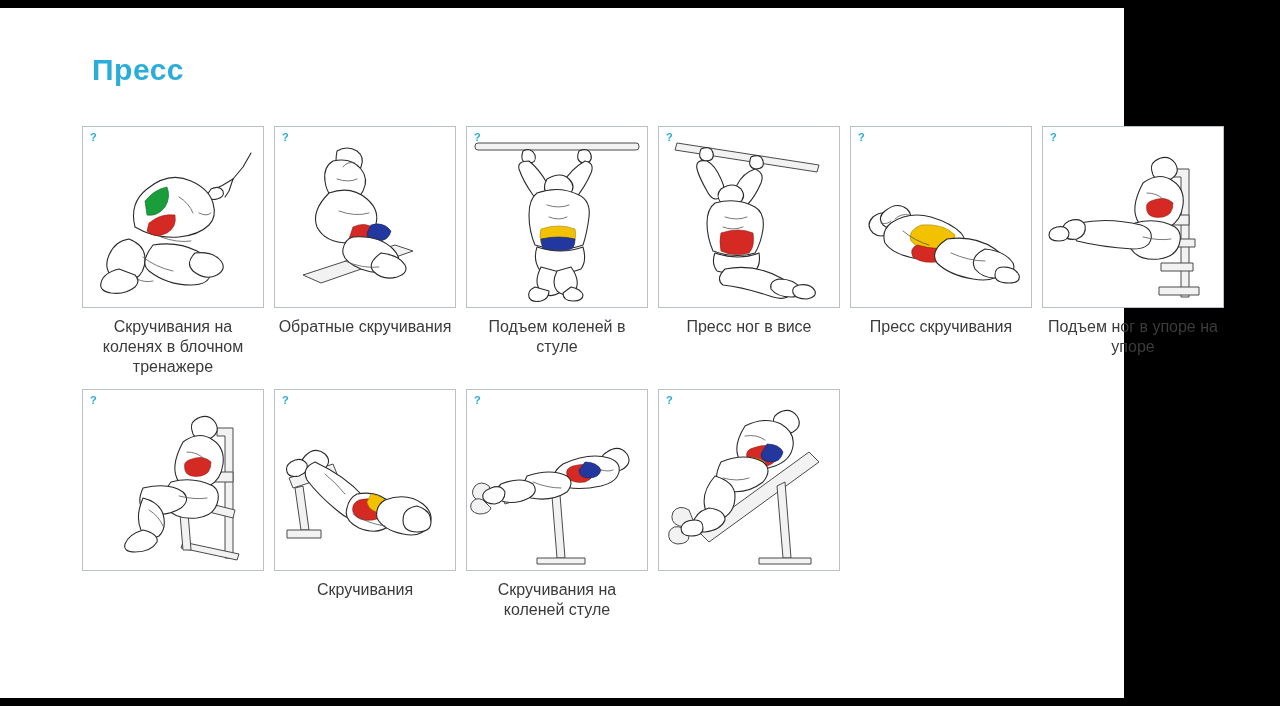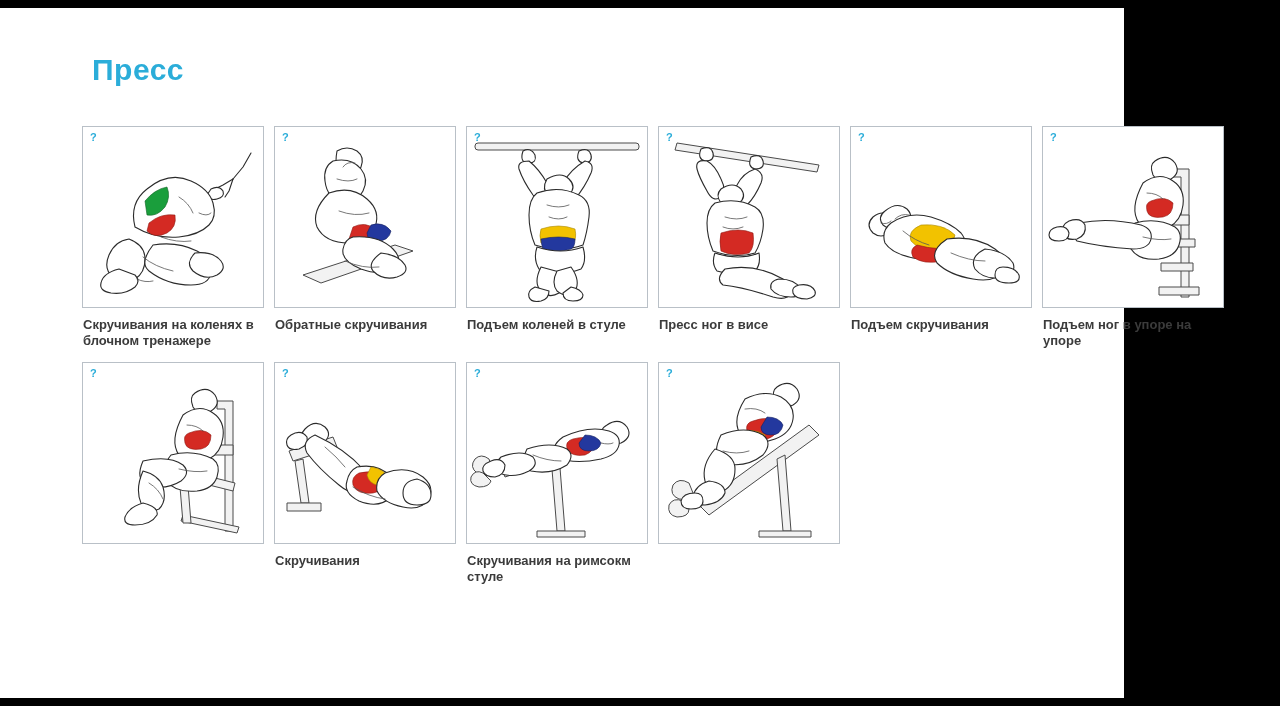--- a/index.html
+++ b/index.html
@@ -63,24 +63,24 @@
     left: 7px;
     top: 4px;
     font-size: 11px;
     font-weight: bold;
     color: #2badd9;
     z-index: 5;
   }
   .caption {
     margin-top: 9px;
     width: 180px;
-    font-size: 13px;
+    text-align: center;
+    font-size: 16px;
     color: #3b3b3b;
     line-height: 1.25;
-    font-weight: bold;
   }
   svg { display: block; }
   .ln { fill: none; stroke: #2b2b2b; stroke-width: 1.1; stroke-linecap: round; stroke-linejoin: round; }
   .ln2 { fill: none; stroke: #555; stroke-width: 0.8; stroke-linecap: round; stroke-linejoin: round; }
   .body-fill { fill: #ffffff; stroke: #2b2b2b; stroke-width: 1.1; stroke-linejoin: round; }
   .gear { fill: #f2f2f2; stroke: #4a4a4a; stroke-width: 1; stroke-linejoin: round; }
   .m-red { fill: #d42a23; stroke: #8e1a13; stroke-width: 0.6; }
   .m-yel { fill: #f2c200; stroke: #a88700; stroke-width: 0.6; }
   .m-blu { fill: #23389e; stroke: #16225f; stroke-width: 0.6; }
   .m-grn { fill: #1a9e3c; stroke: #0f6124; stroke-width: 0.6; }
@@ -201,21 +201,21 @@
             <path class="m-red" d="M66 118 q22 6 38 2 q0 10 -12 14 q-20 4 -30 -4 q-4 -8 4 -12 z"></path>
             <path class="body-fill" d="M96 112 q28 -4 48 10 q14 10 8 22 q-8 12 -30 8 q-24 -4 -36 -16 q-8 -12 10 -24 z"></path>
             <path class="body-fill" d="M134 122 q20 2 28 14 q4 10 -10 14 q-18 4 -28 -8 q-6 -12 10 -20 z"></path>
             <path class="body-fill" d="M152 140 q12 0 16 8 q2 8 -10 8 q-14 0 -14 -8 q0 -8 8 -8 z"></path>
             <path class="ln2" d="M52 104 q12 10 26 14"></path>
             <path class="ln2" d="M100 126 q18 8 34 8"></path>
             <path class="ln2" d="M44 92 q6 -6 14 -4"></path>
             <path class="ln2" d="M30 96 q6 2 10 -2"></path>
           </svg>
         </div>
-        <div class="caption">Подъем скручивания</div>
+        <div class="caption">Пресс скручивания</div>
       </div>
 
       <div class="cell">
         <div class="thumb">
           <span class="qmark">?</span>
           <svg width="180" height="180" viewBox="0 0 180 180">
             <path class="gear" d="M128 42 L146 42 L146 170 L138 170 L138 50 L128 50 z"></path>
             <path class="gear" d="M108 88 L146 88 L146 98 L108 98 z"></path>
             <path class="gear" d="M120 112 L152 112 L152 120 L120 120 z"></path>
             <path class="gear" d="M118 136 L150 136 L150 144 L118 144 z"></path>
@@ -296,21 +296,21 @@
             <path class="body-fill" d="M96 74 q26 -12 46 -6 q12 4 10 14 q-2 10 -18 14 q-28 6 -44 -2 q-8 -10 6 -20 z"></path>
             <path class="m-red" d="M106 76 q14 -4 22 2 q0 10 -10 14 q-14 2 -18 -6 q-2 -8 6 -10 z"></path>
             <path class="m-blu" d="M118 72 q12 0 16 8 q-2 8 -12 8 q-10 0 -10 -8 z"></path>
             <path class="body-fill" d="M60 86 q24 -8 40 0 q8 6 0 16 q-16 10 -36 6 q-12 -6 -4 -22 z"></path>
             <path class="body-fill" d="M34 94 q20 -8 32 0 q6 8 -4 14 q-16 8 -30 2 q-6 -8 2 -16 z"></path>
             <path class="body-fill" d="M24 98 q10 -4 14 4 q0 10 -10 12 q-10 0 -12 -6 q-2 -6 8 -10 z"></path>
             <path class="ln2" d="M66 92 q14 6 28 6"></path>
             <path class="ln2" d="M134 80 q8 2 12 0"></path>
           </svg>
         </div>
-        <div class="caption">Скручивания на римсокм стуле</div>
+        <div class="caption">Скручивания на коленей стуле</div>
       </div>
 
       <div class="cell">
         <div class="thumb">
           <span class="qmark">?</span>
           <svg width="180" height="180" viewBox="0 0 180 180">
             <path class="gear" d="M40 142 L150 62 L160 72 L50 152 z"></path>
             <path class="gear" d="M126 92 L132 168 L124 168 L118 96 z"></path>
             <path class="gear" d="M100 168 L152 168 L152 174 L100 174 z"></path>
             <path class="gear" d="M30 120 q-10 -6 -16 2 q-4 10 6 14 q12 2 14 -6 z"></path>

